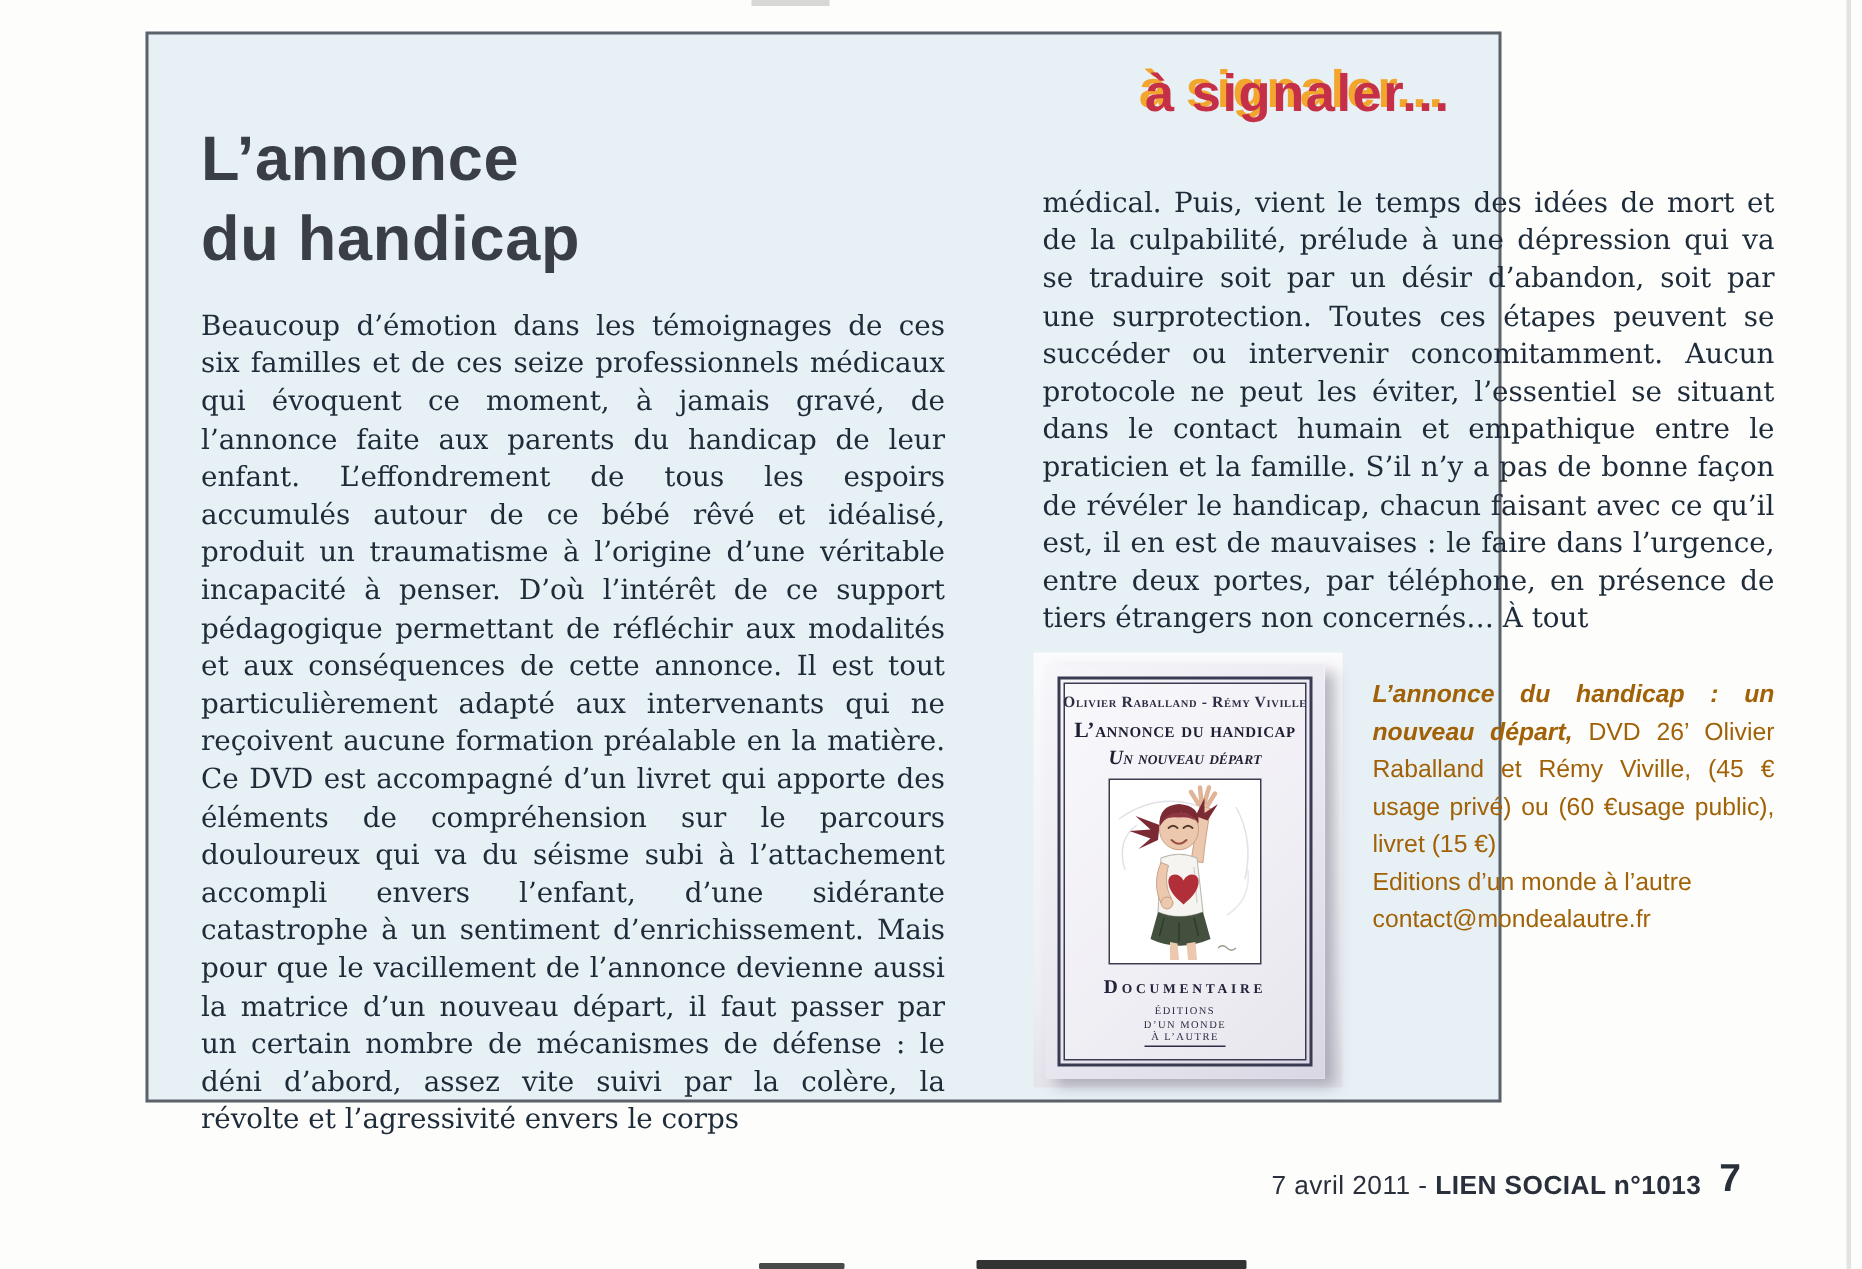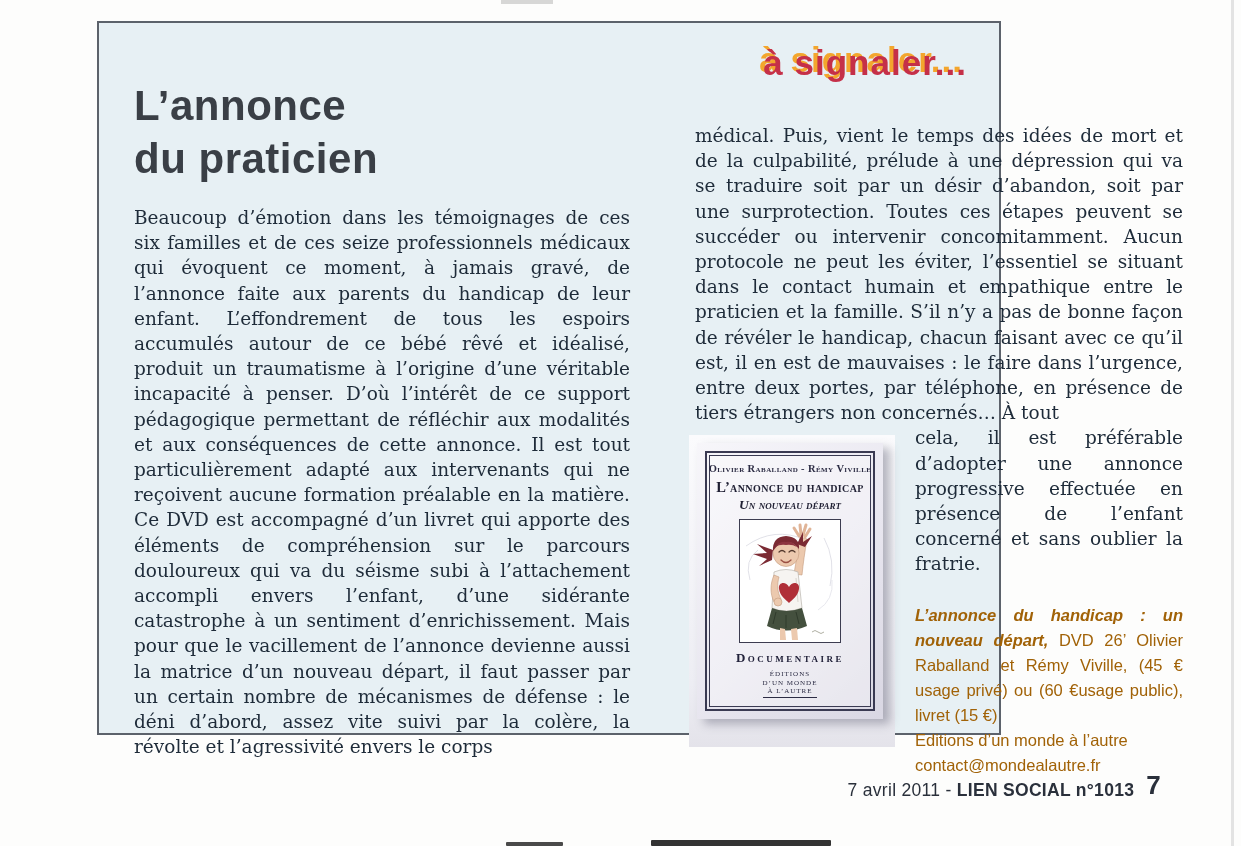--- a/index.html
+++ b/index.html
@@ -30,21 +30,21 @@
     text-align:justify; hyphens:auto; -webkit-hyphens:auto;
     margin:0;
   }
   .col-left  { position:absolute; left:35px;  top:182px; width:496px; }
   .col-right { position:absolute; left:548px; top:100px; width:488px;margin-left:48px; }
 
   .wrap-row { display:flex; align-items:flex-start; }
   .dvd-photo {
     flex:0 0 auto; margin-top:10px; margin-left:-6px;
     background:linear-gradient(180deg,#fbfbfd 0%,#ededf3 80%,#e4e3ea 100%);
-    padding:8px 12px 28px 8px;
+    padding:8px 12px 6px 8px;
   }
   .dvd-card {
     width:186px; height:276px; box-sizing:border-box; padding:8px;
     background:linear-gradient(135deg,#f7f6fa 0%,#e9e7f0 55%,#d9d7e3 100%);
     box-shadow:7px 5px 9px rgba(100,100,120,0.45);
     position:relative;
   }
   .frame-outer { border:2px solid #3a3a52; padding:2px; height:100%; box-sizing:border-box; }
   .frame-inner {
     border:1px solid #3a3a52; height:100%; box-sizing:border-box;
@@ -112,21 +112,21 @@
 <body>
 
 <div class="page">
 
   <div class="content-box">
 
     <div class="section-label">à signaler...</div>
 
     <h1 class="title">
       <span>L’annonce</span>
-      <span>du praticien</span>
+      <span>du handicap</span>
     </h1>
 
     <p class="body-text col-left">Beaucoup d’émotion dans les témoignages de ces six familles et de ces seize professionnels médicaux qui évoquent ce moment, à jamais gravé, de l’annonce faite aux parents du handicap de leur enfant. L’effondrement de tous les espoirs accumulés autour de ce bébé rêvé et idéalisé, produit un traumatisme à l’origine d’une véritable incapacité à penser. D’où l’intérêt de ce support pédagogique permettant de réfléchir aux modalités et aux conséquences de cette annonce. Il est tout particulièrement adapté aux intervenants qui ne reçoivent aucune formation préalable en la matière. Ce DVD est accompagné d’un livret qui apporte des éléments de compréhension sur le parcours douloureux qui va du séisme subi à l’attachement accompli envers l’enfant, d’une sidérante catastrophe à un sentiment d’enrichissement. Mais pour que le vacillement de l’annonce devienne aussi la matrice d’un nouveau départ, il faut passer par un certain nombre de mécanismes de défense : le déni d’abord, assez vite suivi par la colère, la révolte et l’agressivité envers le corps</p>
 
     <div class="col-right">
       <p class="body-text">médical. Puis, vient le temps des idées de mort et de la culpabilité, prélude à une dépression qui va se traduire soit par un désir d’abandon, soit par une surprotection. Toutes ces étapes peuvent se succéder ou intervenir concomitamment. Aucun protocole ne peut les éviter, l’essentiel se situant dans le contact humain et empathique entre le praticien et la famille. S’il n’y a pas de bonne façon de révéler le handicap, chacun faisant avec ce qu’il est, il en est de mauvaises : le faire dans l’urgence, entre deux portes, par téléphone, en présence de tiers étrangers non concernés… À tout</p>
 
       <div class="wrap-row">
 
         <div class="dvd-photo">
@@ -180,21 +180,20 @@
                   <div>Éditions</div>
                   <div>d’un monde</div>
                   <div class="pub-last">à l’autre</div>
                 </div>
               </div>
             </div>
           </div>
         </div>
 
         <div class="wrap-right">
-          <p class="body-text">cela, il est préférable d’adopter une annonce progressive effectuée en présence de l’enfant concerné et sans oublier la fratrie.</p>
 
           <div class="caption">
             <div class="caption-head"><span class="caption-bold">L’annonce du handicap : un nouveau départ,</span><span> DVD 26’ Olivier Raballand et Rémy Viville, (45 € usage privé) ou (60 €usage public), livret (15 €)</span></div>
             <div class="caption-line">Editions d’un monde à l’autre</div>
             <div class="caption-line">contact@mondealautre.fr</div>
           </div>
         </div>
 
       </div>
     </div>

